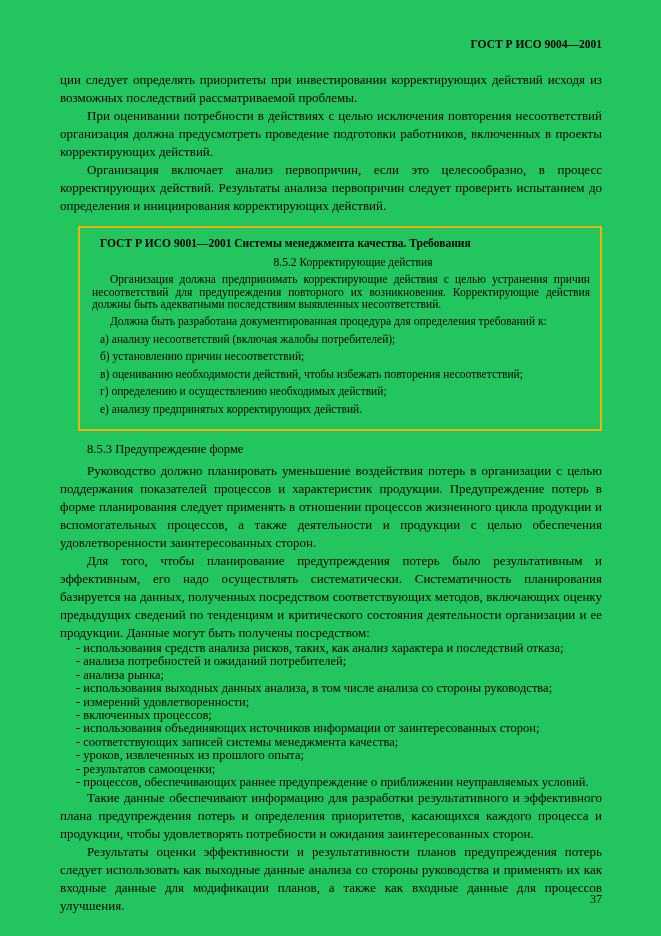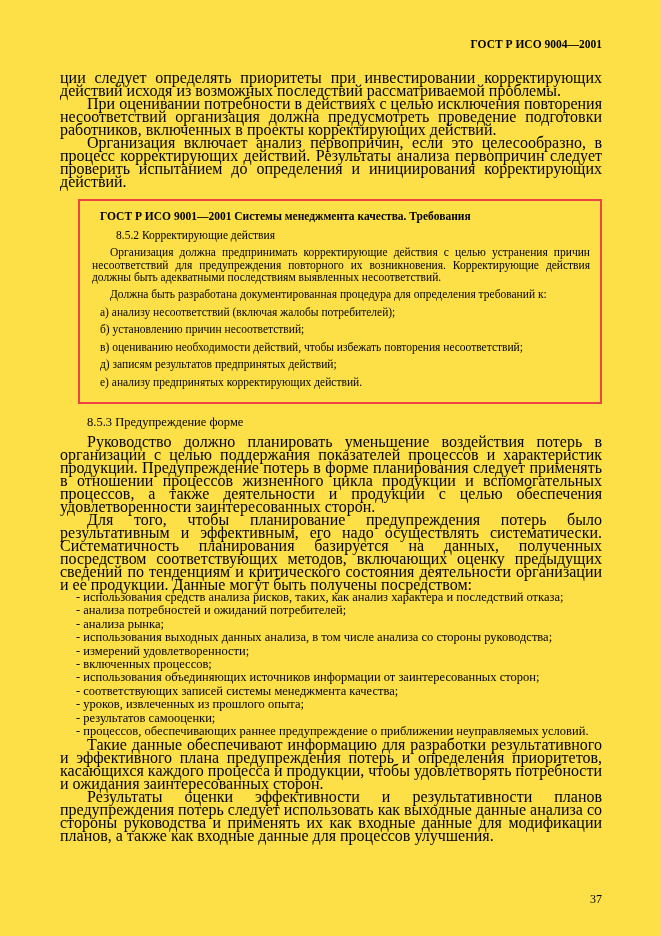--- a/index.html
+++ b/index.html
@@ -8,49 +8,50 @@
     width: 661px; height: 936px;
     font-family: "Liberation Serif", serif;
     color: #000000;
     -webkit-font-smoothing: antialiased;
   }
   .page {
     position: relative;
     width: 661px; height: 936px;
     padding: 38px 59px 0 60px;
     overflow: hidden;
-    background: #fde047;
+    background: #22c55e;
   }
   .doc-header {
     text-align: right;
     font-weight: bold;
     font-size: 11.5px;
     margin-bottom: 21px;
   }
   .par {
-    font-size: 16px;
-    line-height: 13px;
+    font-size: 13px;
+    line-height: 18px;
     text-align: justify;
   }
   .ind { text-indent: 27px; }
   .quote-box {
-    border: 2px solid #ef4444;
+    border: 2px solid #eab308;
     margin: 11px 0 12px 18px;
     padding: 7px 10px 8px 12px;
     font-size: 11.5px;
     line-height: 12.6px;
   }
   .qb-title {
     font-weight: bold;
     text-indent: 8px;
     margin: 2px 0 6px 0;
   }
   .qb-sub {
     text-indent: 8px;
     margin: 2px 0 5px 16px;
+    text-align: center;
   }
   .qb-par {
     text-align: justify;
     text-indent: 18px;
     margin: 2px 0 4px 0;
   }
   .qb-item {
     text-align: justify;
     text-indent: 8px;
     margin: 5px 0;
@@ -88,21 +89,21 @@
   <p class="par ind">Организация включает анализ первопричин, если это целесообразно, в процесс корректирующих действий. Результаты анализа первопричин следует проверить испытанием до определения и инициирования корректирующих действий.</p>
 
   <div class="quote-box">
     <p class="qb-title">ГОСТ Р ИСО 9001—2001 Системы менеджмента качества. Требования</p>
     <p class="qb-sub">8.5.2 Корректирующие действия</p>
     <p class="qb-par">Организация должна предпринимать корректирующие действия с целью устранения причин несоответствий для предупреждения повторного их возникновения. Корректирующие действия должны быть адекватными последствиям выявленных несоответствий.</p>
     <p class="qb-par">Должна быть разработана документированная процедура для определения требований к:</p>
     <p class="qb-item">а) анализу несоответствий (включая жалобы потребителей);</p>
     <p class="qb-item">б) установлению причин несоответствий;</p>
     <p class="qb-item">в) оцениванию необходимости действий, чтобы избежать повторения несоответствий;</p>
-    <p class="qb-item">д) записям результатов предпринятых действий;</p>
+    <p class="qb-item">г) определению и осуществлению необходимых действий;</p>
     <p class="qb-item">е) анализу предпринятых корректирующих действий.</p>
   </div>
 
   <p class="sec-heading">8.5.3 Предупреждение форме</p>
   <p class="par ind">Руководство должно планировать уменьшение воздействия потерь в организации с целью поддержания показателей процессов и характеристик продукции. Предупреждение потерь в форме планирования следует применять в отношении процессов жизненного цикла продукции и вспомогательных процессов, а также деятельности и продукции с целью обеспечения удовлетворенности заинтересованных сторон.</p>
   <p class="par ind">Для того, чтобы планирование предупреждения потерь было результативным и эффективным, его надо осуществлять систематически. Систематичность планирования базируется на данных, полученных посредством соответствующих методов, включающих оценку предыдущих сведений по тенденциям и критического состояния деятельности организации и ее продукции. Данные могут быть получены посредством:</p>
 
   <p class="bullet">- использования средств анализа рисков, таких, как анализ характера и последствий отказа;</p>
   <p class="bullet">- анализа потребностей и ожиданий потребителей;</p>
   <p class="bullet">- анализа рынка;</p>

